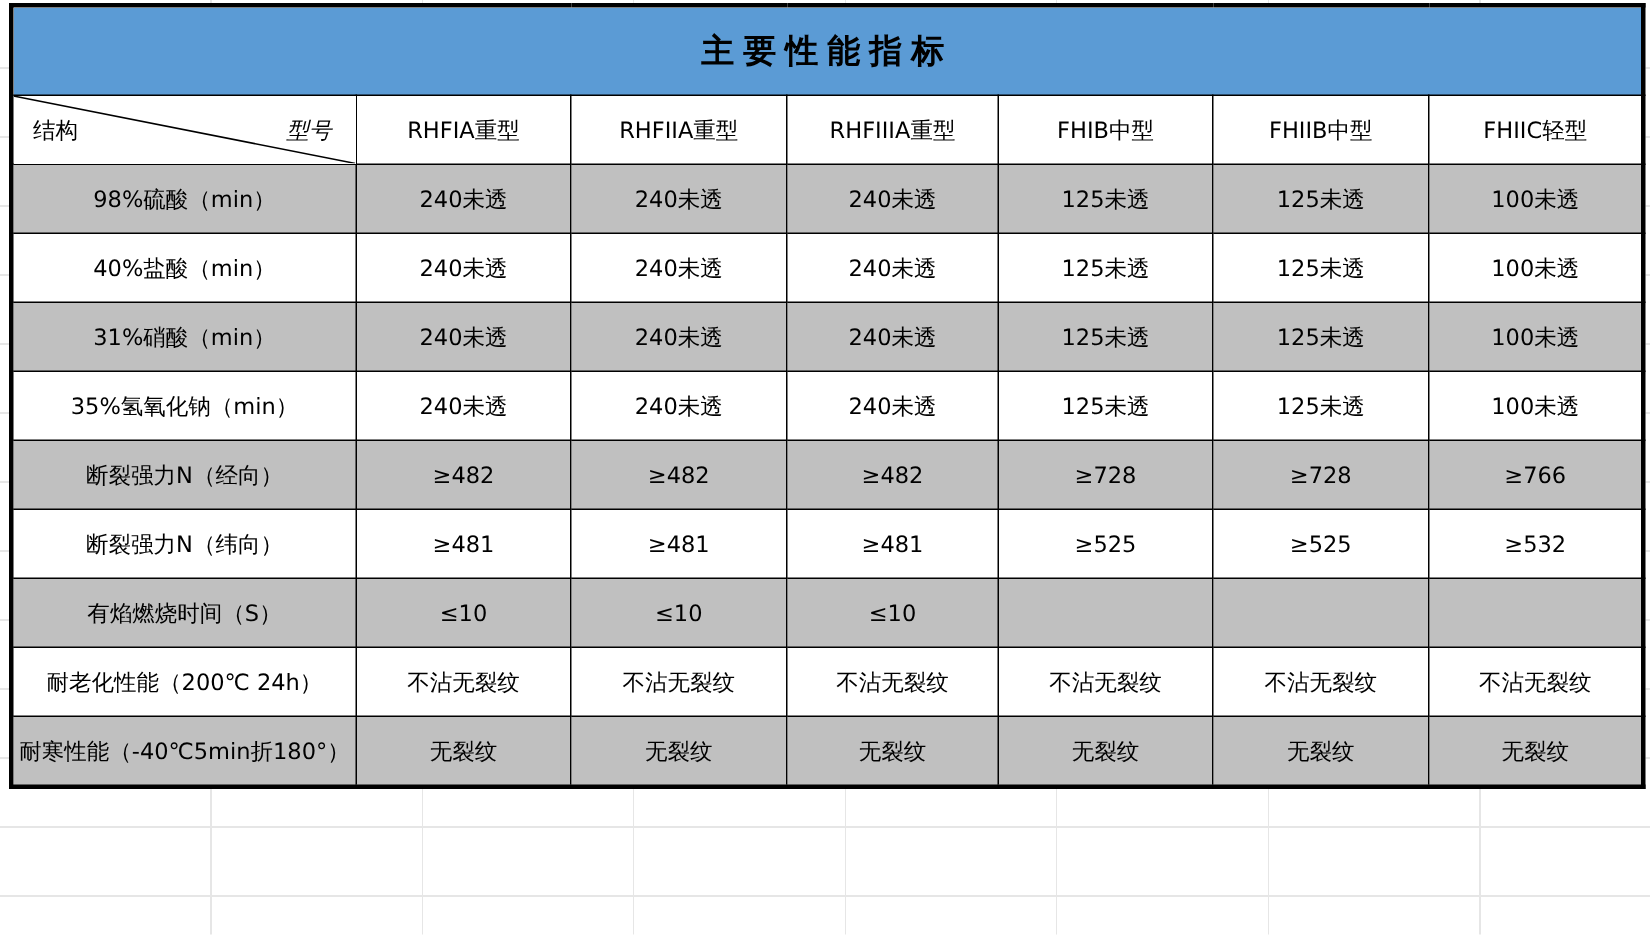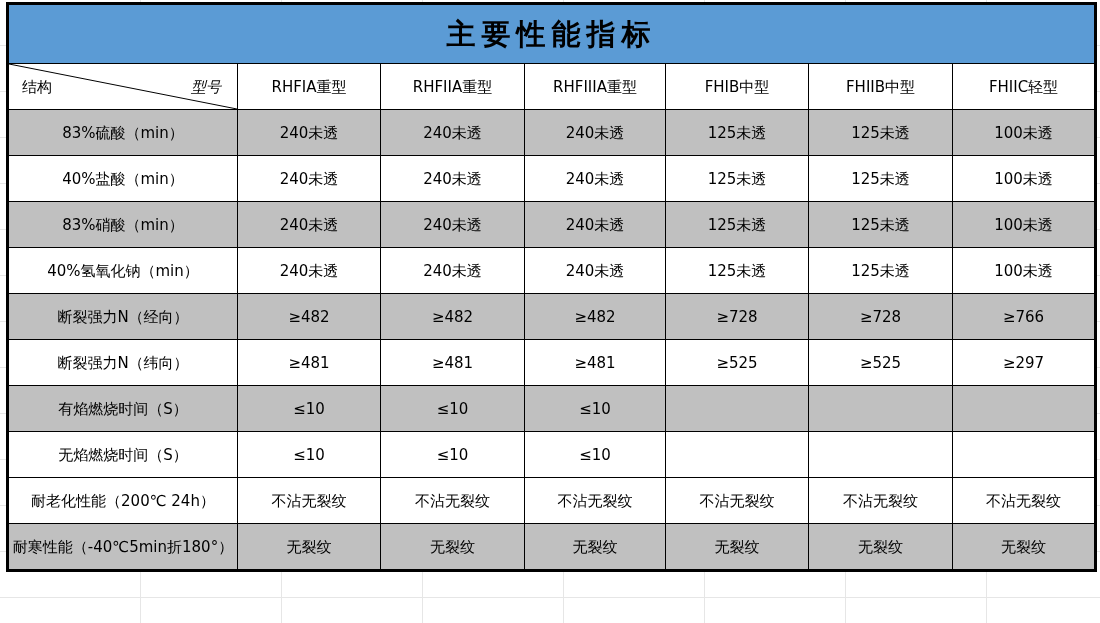--- a/index.html
+++ b/index.html
@@ -34,21 +34,21 @@
     padding: 0 2px;
     overflow: hidden;
     white-space: nowrap;
     background: var(--row-white, #ffffff);
   }
   tr.title-row td {
     height: 58px;
     background: var(--accent, #5B9BD5);
     font-family: Liberation Sans, sans-serif;
     font-weight: bold;
-    font-size: 29px;
+    font-size: 22px;
     letter-spacing: 6px;
   }
   tr.header-row td { height: 45px; }
   tr.data-row td { height: 45px; }
   tr.data-row.shaded td { background: var(--row-gray, #C0C0C0); }
   td.corner-cell {
     position: relative;
     padding: 0;
   }
   td.corner-cell svg {
@@ -98,48 +98,48 @@
         </td>
         <td>RHFIA重型</td>
         <td>RHFIIA重型</td>
         <td>RHFIIIA重型</td>
         <td>FHIB中型</td>
         <td>FHIIB中型</td>
         <td>FHIIC轻型</td>
       </tr>
 
     <tr class="data-row shaded">
-          <td>83%硫酸（min）</td>
+          <td>98%硫酸（min）</td>
           <td>240未透</td>
           <td>240未透</td>
           <td>240未透</td>
           <td>125未透</td>
           <td>125未透</td>
           <td>100未透</td>
         </tr>
         <tr class="data-row">
           <td>40%盐酸（min）</td>
           <td>240未透</td>
           <td>240未透</td>
           <td>240未透</td>
           <td>125未透</td>
           <td>125未透</td>
           <td>100未透</td>
         </tr>
         <tr class="data-row shaded">
-          <td>83%硝酸（min）</td>
+          <td>31%硝酸（min）</td>
           <td>240未透</td>
           <td>240未透</td>
           <td>240未透</td>
           <td>125未透</td>
           <td>125未透</td>
           <td>100未透</td>
         </tr>
         <tr class="data-row">
-          <td>40%氢氧化钠（min）</td>
+          <td>35%氢氧化钠（min）</td>
           <td>240未透</td>
           <td>240未透</td>
           <td>240未透</td>
           <td>125未透</td>
           <td>125未透</td>
           <td>100未透</td>
         </tr>
         <tr class="data-row shaded">
           <td>断裂强力N（经向）</td>
           <td>≥482</td>
@@ -149,33 +149,24 @@
           <td>≥728</td>
           <td>≥766</td>
         </tr>
         <tr class="data-row">
           <td>断裂强力N（纬向）</td>
           <td>≥481</td>
           <td>≥481</td>
           <td>≥481</td>
           <td>≥525</td>
           <td>≥525</td>
-          <td>≥297</td>
+          <td>≥532</td>
         </tr>
         <tr class="data-row shaded">
           <td>有焰燃烧时间（S）</td>
-          <td>≤10</td>
-          <td>≤10</td>
-          <td>≤10</td>
-          <td></td>
-          <td></td>
-          <td></td>
-        </tr>
-        <tr class="data-row">
-          <td>无焰燃烧时间（S）</td>
           <td>≤10</td>
           <td>≤10</td>
           <td>≤10</td>
           <td></td>
           <td></td>
           <td></td>
         </tr>
         <tr class="data-row">
           <td>耐老化性能（200℃ 24h）</td>
           <td>不沾无裂纹</td>

